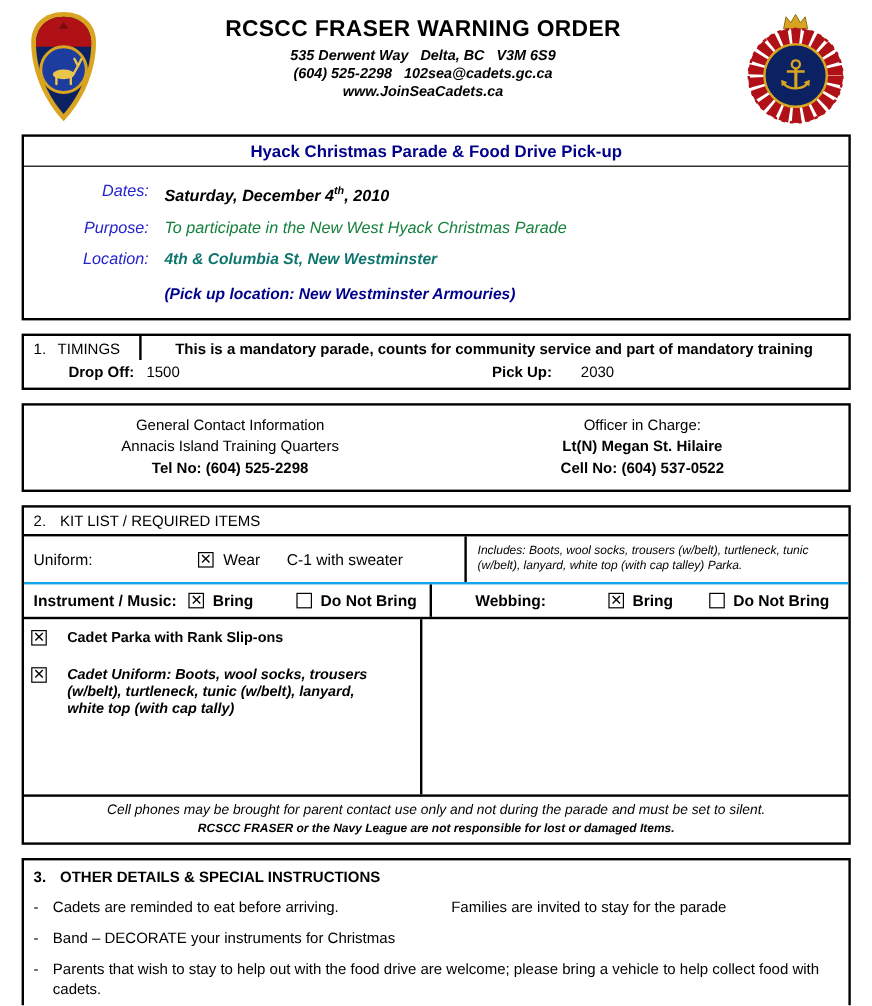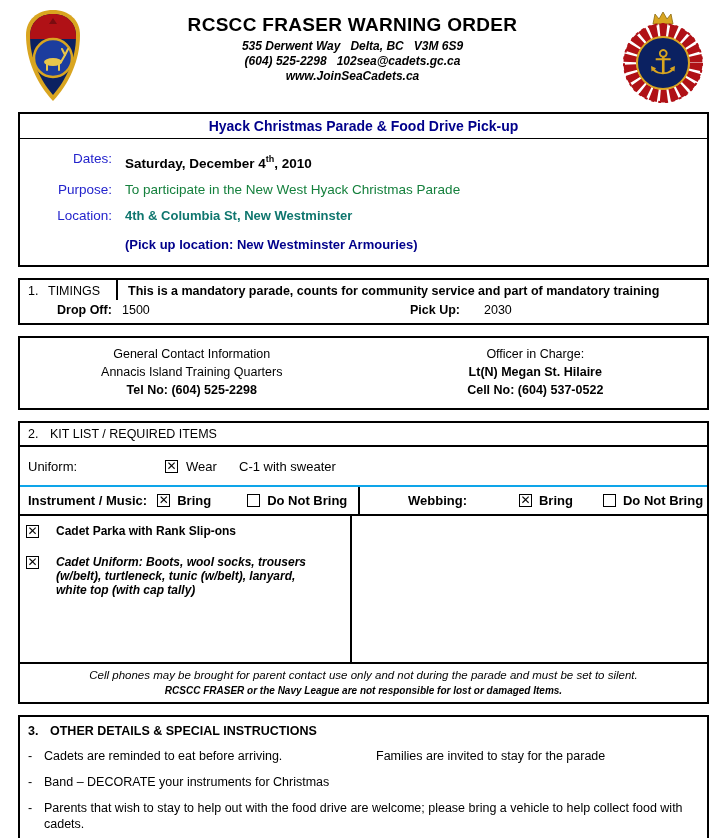--- a/index.html
+++ b/index.html
@@ -15,34 +15,34 @@
   .crest { flex:none; }
   .head-center { flex:1; text-align:center; padding-top:6px; }
   .doc-title { font-size:19px; font-weight:bold; letter-spacing:0.3px; margin-bottom:3px; }
   .head-line { font-weight:bold; font-size:12px; line-height:15px; white-space:pre;font-style:italic; }
 
   
   .box { border:2px solid #000; margin:0 18px 11px 18px; }
 
   
   .event-title { text-align:center; color:#00008B; font-weight:bold; font-size:14px; padding:4px 0; border-bottom:1px solid #000; }
-  .event-body { padding:7px 0 13px 0; }
+  .event-body { padding:7px 0 13px 12px;font-style:italic; }
   .event-row { display:flex; font-size:13.5px; line-height:26px; }
   .event-label { width:105px; text-align:right; color:#2323CC; padding-right:13px; flex:none; }
   .v-dates { font-weight:bold; }
   .v-dates sup { font-size:9px; }
   .v-purpose { color:#15803d; }
   .v-location { color:#0f766e; font-weight:bold; font-size:13px; }
   .pickup-note { margin:8px 0 0 105px; color:#00008B; font-weight:bold; font-size:13px; }
 
   
   .timings-row1 { display:flex; align-items:stretch; font-size:12.5px; }
   .timings-left { width:98px; padding:4px 0 2px 8px; border-right:2px solid #000; flex:none; }
   .timings-left .num { display:inline-block; width:20px; }
-  .timings-note { flex:1; padding:4px 6px 2px 10px; font-weight:bold; }
+  .timings-note { flex:1; padding:4px 6px 2px 28px; font-weight:bold; }
   .timings-row2 { display:flex; font-size:12.5px; padding:3px 0 6px 0; }
   .t-drop-label { margin-left:37px; width:62px; font-weight:bold; flex:none; }
   .t-drop-value { margin-left:3px; width:60px; flex:none; }
   .t-pick-label { margin-left:228px; width:58px; font-weight:bold; flex:none; }
   .t-pick-value { margin-left:16px; }
 
   
   .contact { display:flex; padding:7px 0 9px 0; }
   .contact-col { flex:1; text-align:center; font-size:12.5px; line-height:18px; }
 
@@ -53,21 +53,21 @@
   .ku-label { width:145px; padding:12px 0 0 8px; flex:none; }
   .ku-wear  { width:74px; padding-top:12px; flex:none; display:flex; align-items:flex-start; gap:8px; }
   .ku-value { width:148px; padding-top:12px; flex:none; }
   .ku-includes { flex:1; border-left:2px solid #000; font-style:italic; font-size:10px; line-height:12px; padding:3px 9px; display:flex; align-items:center; }
   .kit-instrument { display:flex; align-items:stretch; border-bottom:2px solid #000; font-size:13px; }
   .ki-left { width:340px; flex:none; border-right:2px solid #000; display:flex; align-items:center; padding:6px 0 6px 8px; }
   .ki-left .cb1 { margin-left:10px; }
   .ki-left .t1 { margin-left:7px; }
   .ki-left .cb2 { margin-left:36px; }
   .ki-left .t2 { margin-left:7px; }
-  .ki-right { flex:1; display:flex; align-items:center; padding-left:48px; }
+  .ki-right { flex:1; display:flex; align-items:center; padding-left:36px; }
   .ki-right .cb1 { margin-left:52px; }
   .ki-right .t1 { margin-left:7px; }
   .ki-right .cb2 { margin-left:30px; }
   .ki-right .t2 { margin-left:7px; }
   .kit-items { display:flex; align-items:stretch; border-bottom:2px solid #000; min-height:148px; }
   .kit-items-left { width:332px; flex:none; border-right:2px solid #000; padding:8px 6px; }
   .kit-items-right { flex:1; }
   .kit-item { display:flex; align-items:flex-start; margin-bottom:17px; font-size:12px; line-height:14px; }
   .kit-item .txt { margin-left:17px; }
   .kit-item-1 .txt { font-weight:bold; }
@@ -177,20 +177,21 @@
   <div class="box">
     <div class="kit-header"><span class="num">2.</span><span>KIT LIST / REQUIRED ITEMS</span></div>
 
     <div class="kit-uniform">
       <div class="ku-label">Uniform:</div>
       <div class="ku-wear">
         <span class="checkbox checked">✕</span>
         <span>Wear</span>
       </div>
       <div class="ku-value">C-1 with sweater</div>
+      <div class="ku-includes">Includes: Boots, wool socks, trousers (w/belt), turtleneck,  tunic (w/belt), lanyard, white top (with cap talley) Parka.</div>
     </div>
 
     <div class="kit-instrument">
       <div class="ki-left">
         <span class="bold">Instrument / Music:</span>
         <span class="checkbox cb1 checked">✕</span>
         <span class="t1 bold">Bring</span>
         <span class="checkbox cb2"></span>
         <span class="t2 bold">Do Not Bring</span>
       </div>

